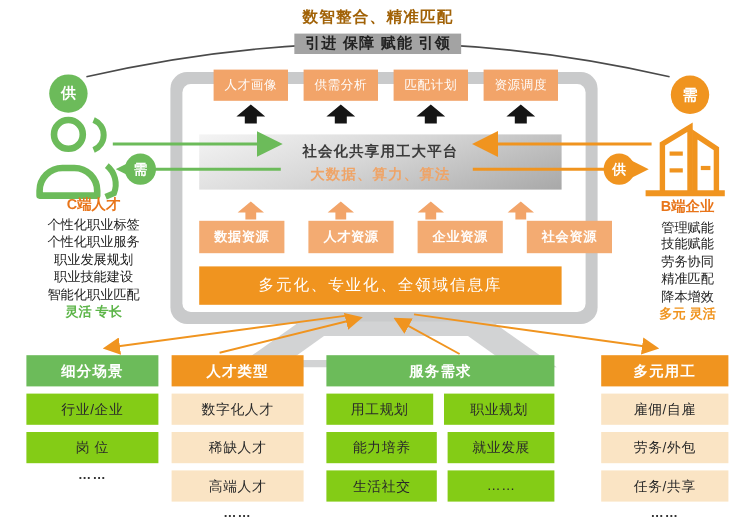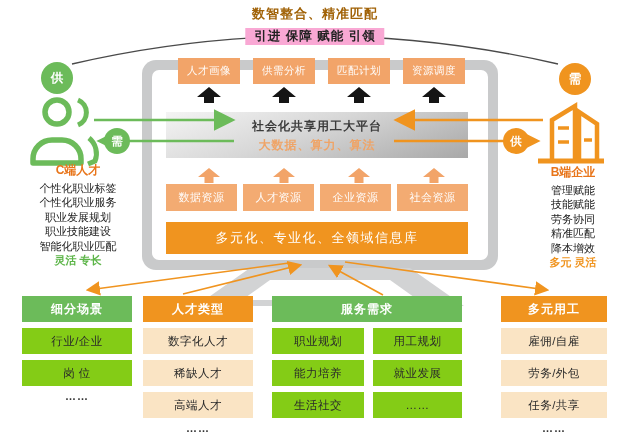--- a/index.html
+++ b/index.html
@@ -7,39 +7,39 @@
          font-family:"Liberation Sans","DejaVu Sans",sans-serif;}
   svg{position:absolute;left:0;top:0;}
   #art{z-index:1;}
   #wires{z-index:3;pointer-events:none;}
   .abs{position:absolute;box-sizing:border-box;}
   .z2{z-index:2;}
   .z4{z-index:4;}
 
   .top-title{left:0;top:5px;width:630px;text-align:center;color:#a16207;
              font-size:13px;font-weight:bold;letter-spacing:1px;}
-  .arc-label{top:28px;left:50%;transform:translateX(-50%);background:#f9a8d4;
+  .arc-label{top:28px;left:50%;transform:translateX(-50%);background:#a3a3a3;
              padding:0 9px;color:#222;font-size:12.5px;font-weight:bold;letter-spacing:1px;white-space:nowrap;}
 
   .badge{border-radius:50%;color:#fff;font-weight:bold;display:flex;
          align-items:center;justify-content:center;}
   .badge.big{width:32px;height:32px;font-size:12.5px;}
   .badge.small{width:26px;height:26px;font-size:11.5px;}
   .bg-green{background:#6CBB5A;}
   .bg-orange{background:#F0941F;}
 
   .side-block{text-align:center;font-size:11px;color:#1a1a1a;line-height:14.5px;white-space:nowrap;}
   .side-title{font-size:12px;font-weight:bold;color:#E8751A;margin-bottom:3px;}
   .hl-green{color:#5CB548;font-weight:bold;}
   .hl-orange{color:#F0941F;font-weight:bold;}
 
   .mod-row{display:flex;gap:13px;}
   .mod-box{width:62px;height:26px;background:#F2A469;color:rgba(255,255,255,.97);
            font-size:10.5px;display:flex;align-items:center;justify-content:center;letter-spacing:.5px;}
-  .res-row{display:flex;gap:6px;}
+  .res-row{display:flex;gap:20px;font-weight:bold;}
   .res-box{width:71px;height:27px;background:#F3AB72;color:rgba(255,255,255,.97);
            font-size:11px;display:flex;align-items:center;justify-content:center;letter-spacing:.5px;}
 
   .platform-bar{left:166px;top:112px;width:302px;height:46px;
                 background:linear-gradient(160deg,#f4f4f4 0%,#d7d7d7 45%,#a8a8a8 100%);
                 text-align:center;}
   .platform-name{font-size:12px;font-weight:bold;color:#3b3b3b;margin-top:6px;letter-spacing:1px;}
   .platform-sub{font-size:12px;font-weight:bold;color:#EFA467;margin-top:2px;letter-spacing:1px;}
 
   .info-bar{left:166px;top:222px;width:302px;height:32px;background:#F0941F;color:#fff;
@@ -182,22 +182,22 @@
     <div class="col-header bg-orange">人才类型</div>
     <div class="cell cell-orange">数字化人才</div>
     <div class="cell cell-orange">稀缺人才</div>
     <div class="cell cell-orange">高端人才</div>
     <div class="more-dots">……</div>
   </div>
 
   <div class="abs z2 col" style="left:272px;top:296px;width:190px;">
     <div class="col-header bg-green">服务需求</div>
     <div class="pair-row">
+      <div class="cell cell-green" style="width:102px;">用工规划</div>
       <div class="cell cell-green" style="width:106px;">职业规划</div>
-      <div class="cell cell-green" style="width:102px;">用工规划</div>
     </div>
     <div class="pair-row">
       <div class="cell cell-green" style="width:106px;">能力培养</div>
       <div class="cell cell-green" style="width:102px;">就业发展</div>
     </div>
     <div class="pair-row">
       <div class="cell cell-green" style="width:106px;">生活社交</div>
       <div class="cell cell-green" style="width:102px;">……</div>
     </div>
   </div>

